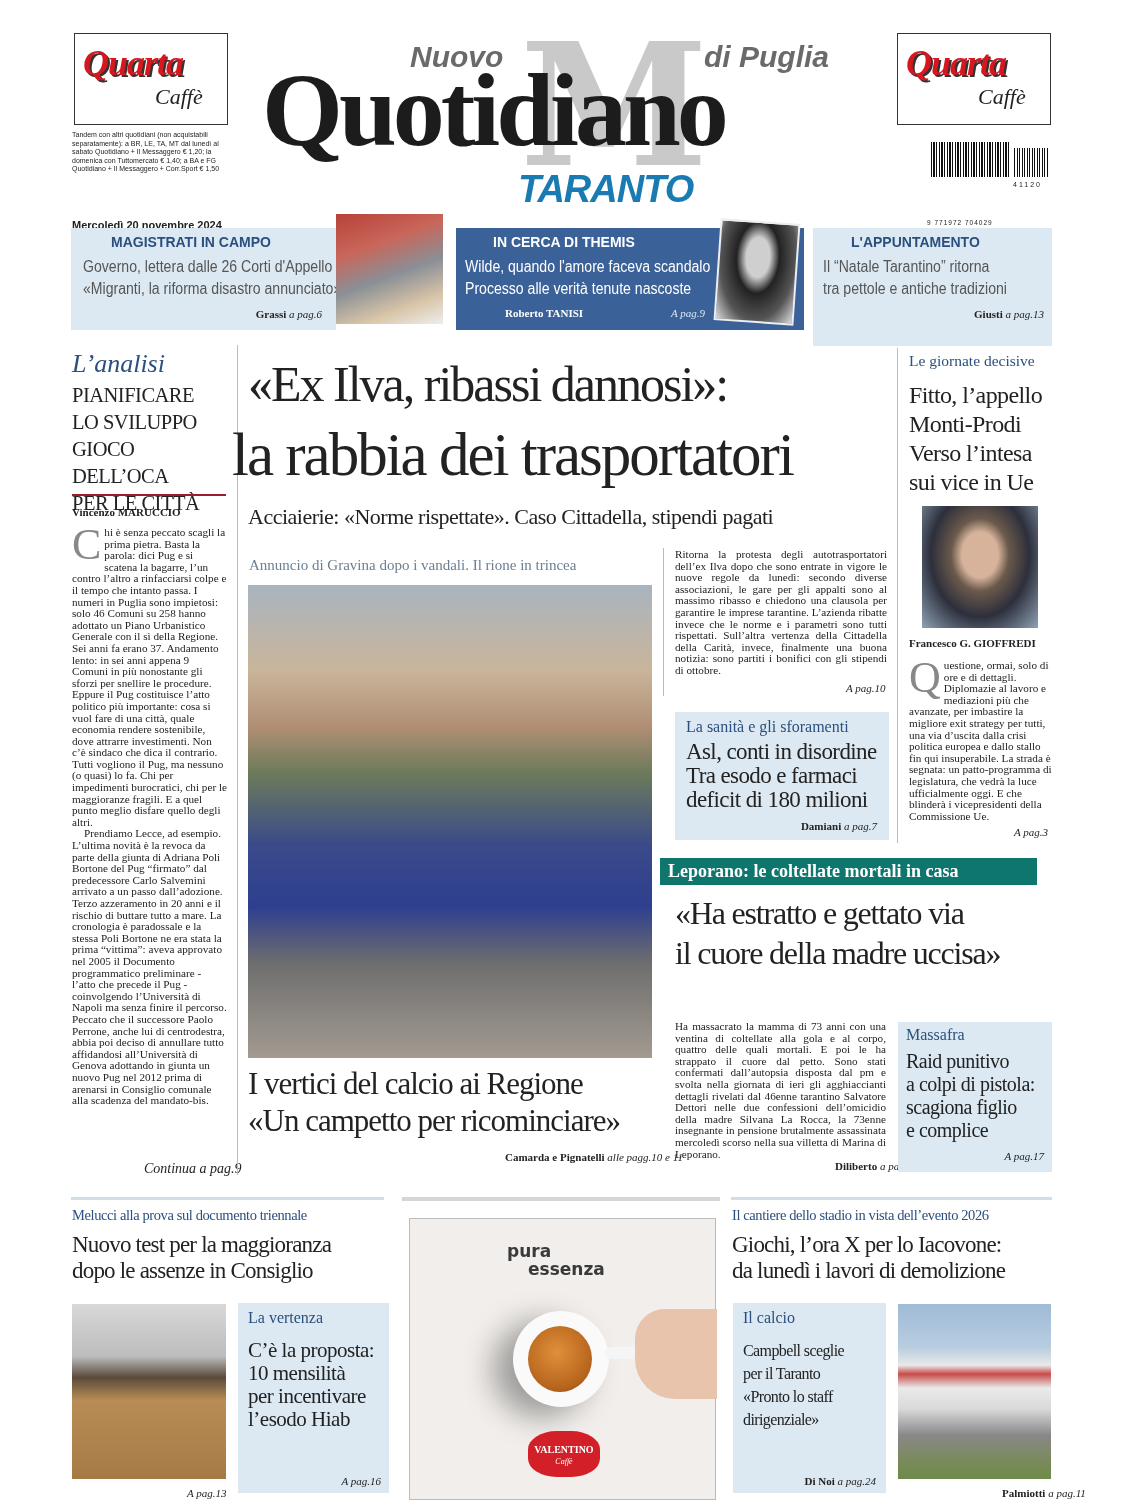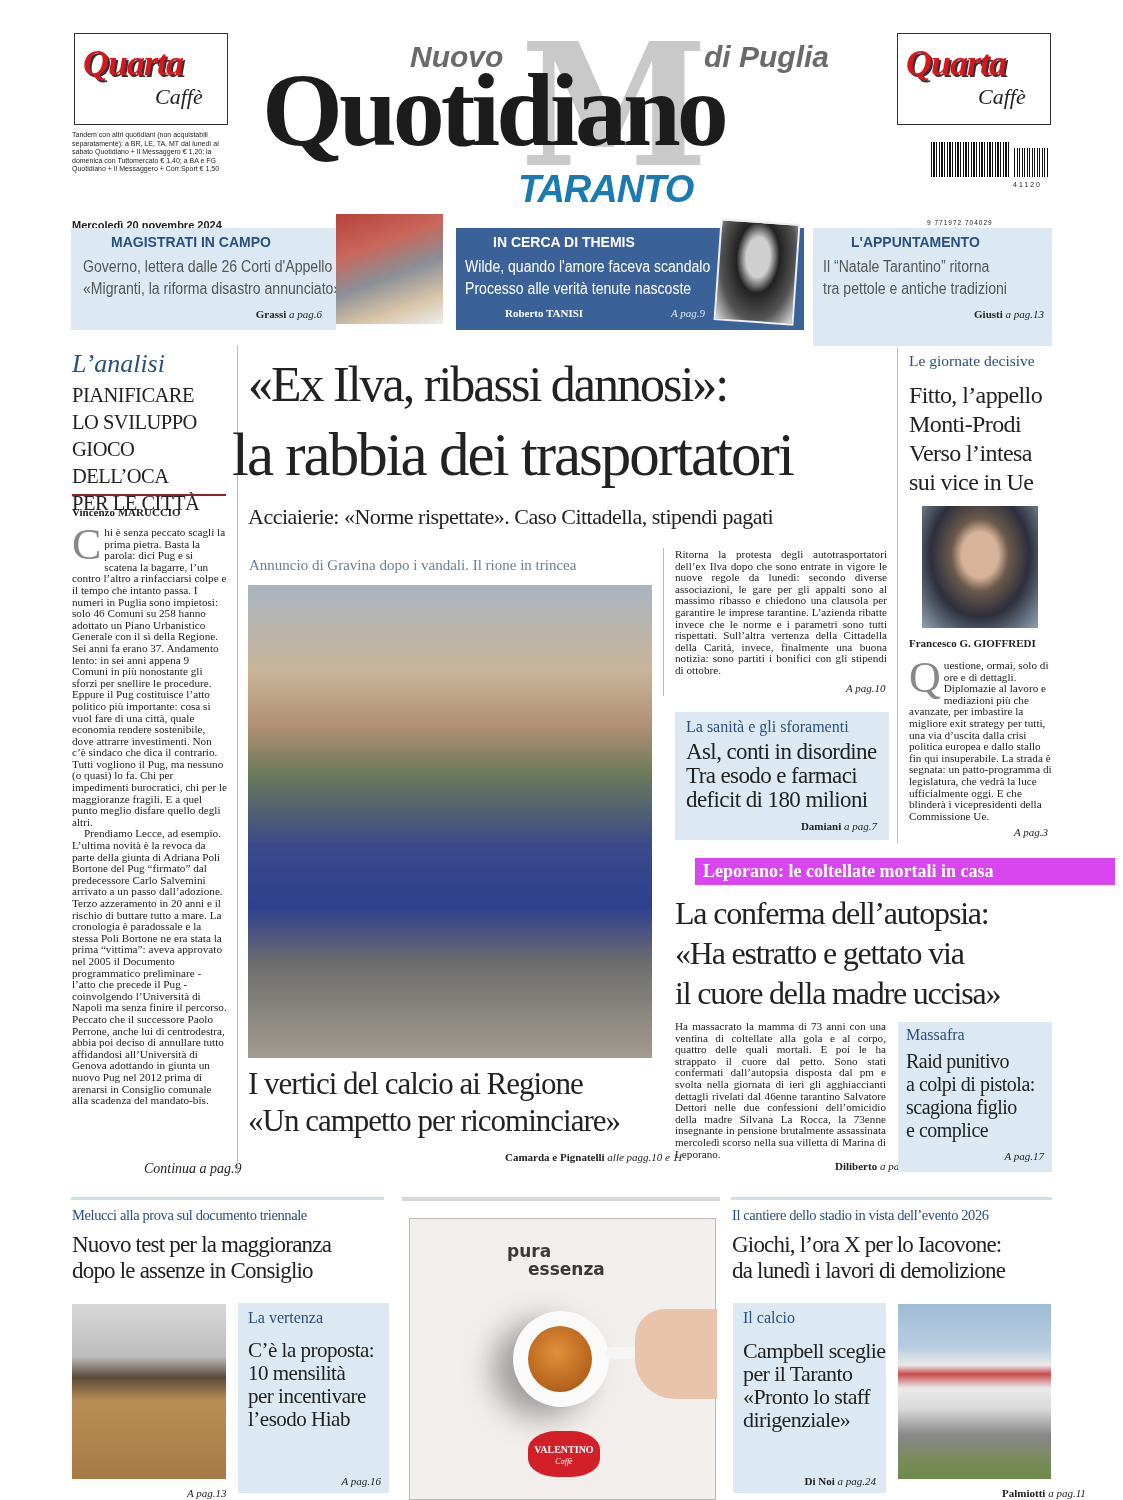--- a/index.html
+++ b/index.html
@@ -140,25 +140,24 @@
   <div>sui vice in Ue</div>
 </div>
 <div class="abs photo" style="left:922px;top:506px;width:116px;height:122px;background:radial-gradient(ellipse at 50% 40%,#d6b39a 0 22%,#6b5a4c 35%,#2d2f3c 60%,#8fa3b6 100%);"></div>
 <div class="abs serif" style="left:909px;top:637px;font-size:11px;font-weight:bold;white-space:nowrap;">Francesco G. GIOFFREDI</div>
 <div class="abs body-text" style="left:909px;top:660px;width:145px;">
   <span class="dropcap">Q</span>
   <span>uestione, ormai, solo di ore e di dettagli. Diplomazie al lavoro e mediazioni più che avanzate, per imbastire la migliore exit strategy per tutti, una via d’uscita dalla crisi politica europea e dallo stallo fin qui insuperabile. La strada è segnata: un patto-programma di legislatura, che vedrà la luce ufficialmente oggi. E che blinderà i vicepresidenti della Commissione Ue.</span>
 </div>
 <div class="abs serif" style="left:1014px;top:826px;font-size:11px;font-style:italic;">A pag.3</div>
 
-<div class="abs" style="left:695px;top:858px;width:420px;height:27px;background:#d946ef;">
+<div class="abs" style="left:660px;top:858px;width:377px;height:27px;background:#0f766e;">
   <div class="abs serif" style="left:8px;top:3px;font-size:18px;font-weight:bold;color:#fff;white-space:nowrap;">Leporano: le coltellate mortali in casa</div>
 </div>
 <div class="abs headline" style="left:675px;top:893px;font-size:32px;line-height:40px;letter-spacing:-1.2px;white-space:nowrap;">
-  <div>La conferma dell’autopsia:</div>
   <div>«Ha estratto e gettato via</div>
   <div>il cuore della madre uccisa»</div>
 </div>
 <div class="abs body-text" style="left:675px;top:1021px;width:211px;text-align:justify;">Ha massacrato la mamma di 73 anni con una ventina di coltellate alla gola e al corpo, quattro delle quali mortali. E poi le ha strappato il cuore dal petto. Sono stati confermati dall’autopsia disposta dal pm e svolta nella giornata di ieri gli agghiaccianti dettagli rivelati dal 46enne tarantino Salvatore Dettori nelle due confessioni dell’omicidio della madre Silvana La Rocca, la 73enne insegnante in pensione brutalmente assassinata mercoledì scorso nella sua villetta di Marina di Leporano.</div>
 <div class="abs byline" style="left:795px;top:1160px;white-space:nowrap;"><b>Diliberto</b> <i>a pag.14</i></div>
 
 <div class="abs lightbox" style="left:898px;top:1022px;width:154px;height:150px;">
   <div class="abs kicker-serif" style="left:8px;top:4px;font-size:16px;">Massafra</div>
   <div class="abs headline" style="left:8px;top:28px;font-size:20px;line-height:23px;letter-spacing:-0.5px;white-space:nowrap;">
     <div>Raid punitivo</div>
@@ -208,21 +207,21 @@
 </div>
 
 <div class="abs kicker-serif" style="left:732px;top:1207px;font-size:14.5px;letter-spacing:-0.4px;white-space:nowrap;">Il cantiere dello stadio in vista dell’evento 2026</div>
 <div class="abs headline" style="left:732px;top:1232px;font-size:23px;line-height:26px;letter-spacing:-0.8px;white-space:nowrap;">
   <div>Giochi, l’ora X per lo Iacovone:</div>
   <div>da lunedì i lavori di demolizione</div>
 </div>
 
 <div class="abs lightbox" style="left:733px;top:1303px;width:153px;height:190px;">
   <div class="abs kicker-serif" style="left:10px;top:6px;font-size:16px;">Il calcio</div>
-  <div class="abs headline" style="left:10px;top:36px;font-size:22px;line-height:23px;letter-spacing:-0.6px;white-space:nowrap;">
+  <div class="abs headline" style="left:10px;top:36px;font-size:16px;line-height:23px;letter-spacing:-0.6px;white-space:nowrap;">
     <div>Campbell sceglie</div>
     <div>per il Taranto</div>
     <div>«Pronto lo staff</div>
     <div>dirigenziale»</div>
   </div>
   <div class="abs byline" style="right:10px;top:172px;white-space:nowrap;"><b>Di Noi</b> <i>a pag.24</i></div>
 </div>
 <div class="abs photo" style="left:898px;top:1304px;width:153px;height:175px;background:linear-gradient(180deg,#9fbbd6 0%,#b9cde0 25%,#e9e9e9 35%,#c84a4a 40%,#eaeaea 48%,#d9d9d9 60%,#888 75%,#7a8a5a 90%,#6d8a4a 100%);"></div>
 <div class="abs byline" style="left:962px;top:1487px;white-space:nowrap;"><b>Palmiotti</b> <i>a pag.11</i></div>
 

